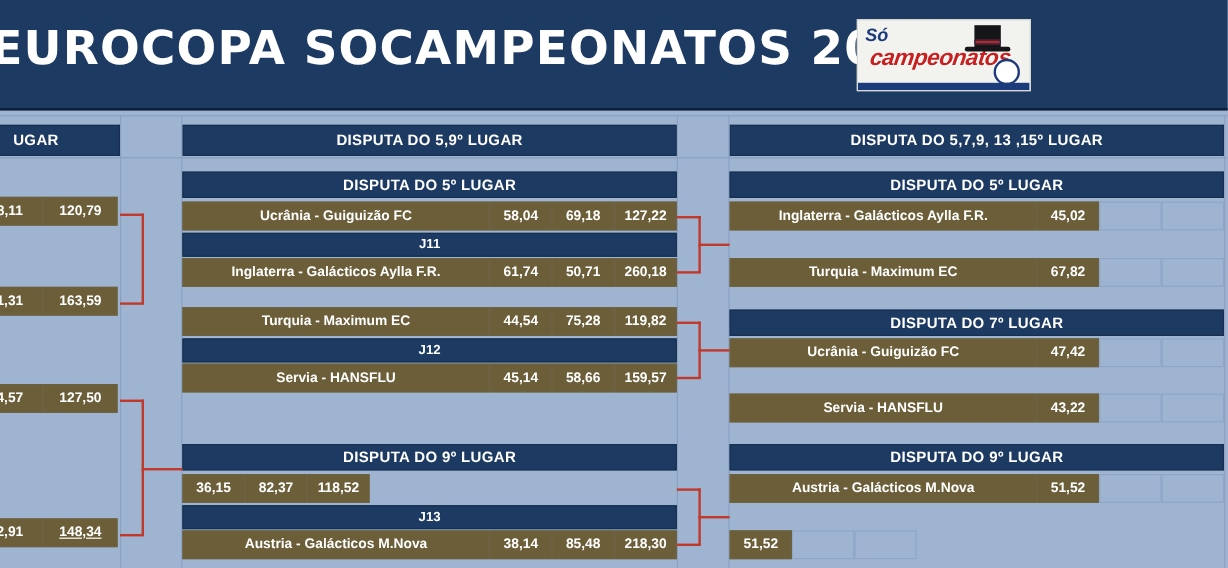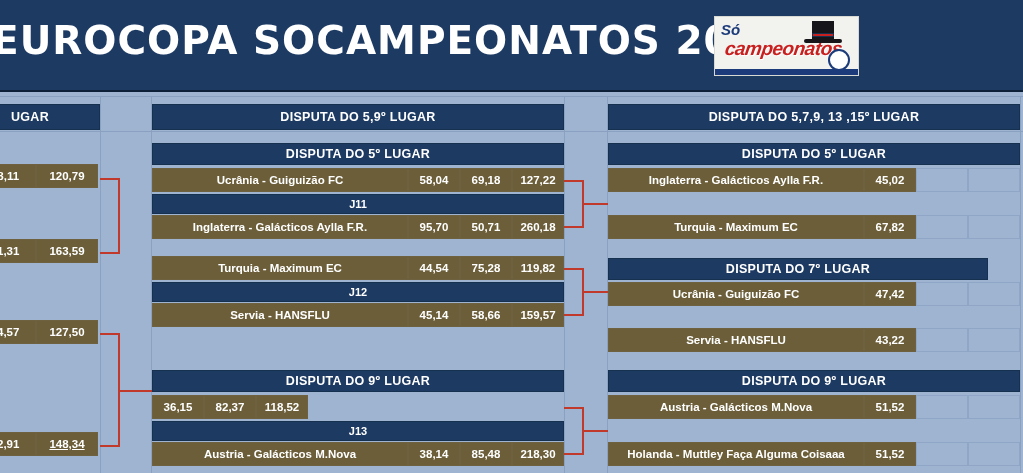--- a/index.html
+++ b/index.html
@@ -154,21 +154,21 @@
 
 <div class="matchrow" style="left:152px;top:168px;">
   <div class="cell name" style="width:256px;">Ucrânia - Guiguizão FC</div>
   <div class="cell score" style="width:52px;">58,04</div>
   <div class="cell score" style="width:52px;">69,18</div>
   <div class="cell score" style="width:52px;">127,22</div>
 </div>
 <div class="tag" style="left:152px;top:194px;width:412px;">J11</div>
 <div class="matchrow" style="left:152px;top:215px;">
   <div class="cell name" style="width:256px;">Inglaterra - Galácticos Aylla F.R.</div>
-  <div class="cell score" style="width:52px;">95,70</div>
+  <div class="cell score" style="width:52px;">61,74</div>
   <div class="cell score" style="width:52px;">50,71</div>
   <div class="cell score" style="width:52px;">260,18</div>
 </div>
 
 <div class="matchrow" style="left:152px;top:256px;">
   <div class="cell name" style="width:256px;">Turquia - Maximum EC</div>
   <div class="cell score" style="width:52px;text-align:right;">44,54</div>
   <div class="cell score" style="width:52px;">75,28</div>
   <div class="cell score" style="width:52px;">119,82</div>
 </div>
@@ -201,21 +201,21 @@
   <div class="cell blank" style="width:52px;"></div>
   <div class="cell blank" style="width:52px;"></div>
 </div>
 <div class="matchrow" style="left:608px;top:215px;">
   <div class="cell name" style="width:256px;">Turquia - Maximum EC</div>
   <div class="cell score" style="width:52px;">67,82</div>
   <div class="cell blank" style="width:52px;"></div>
   <div class="cell blank" style="width:52px;"></div>
 </div>
 
-<div class="band" style="left:608px;top:258px;width:380px;height:22px;">DISPUTA DO 7º LUGAR</div>
+<div class="band" style="left:608px;top:258px;width:412px;height:22px;">DISPUTA DO 7º LUGAR</div>
 <div class="matchrow" style="left:608px;top:282px;">
   <div class="cell name" style="width:256px;">Ucrânia - Guiguizão FC</div>
   <div class="cell score" style="width:52px;">47,42</div>
   <div class="cell blank" style="width:52px;"></div>
   <div class="cell blank" style="width:52px;"></div>
 </div>
 <div class="matchrow" style="left:608px;top:328px;">
   <div class="cell name" style="width:256px;">Servia - HANSFLU</div>
   <div class="cell score" style="width:52px;">43,22</div>
   <div class="cell blank" style="width:52px;"></div>
@@ -223,21 +223,20 @@
 </div>
 
 <div class="band" style="left:608px;top:370px;width:412px;height:22px;">DISPUTA DO 9º LUGAR</div>
 <div class="matchrow" style="left:608px;top:395px;">
   <div class="cell name" style="width:256px;">Austria - Galácticos M.Nova</div>
   <div class="cell score" style="width:52px;">51,52</div>
   <div class="cell blank" style="width:52px;"></div>
   <div class="cell blank" style="width:52px;"></div>
 </div>
 <div class="matchrow" style="left:608px;top:442px;">
-  <div class="cell name" style="width:256px;">Holanda - Muttley Faça Alguma Coisaaa</div>
   <div class="cell score" style="width:52px;">51,52</div>
   <div class="cell blank" style="width:52px;"></div>
   <div class="cell blank" style="width:52px;"></div>
 </div>
 
 <div class="hline" style="left:100px;top:178px;width:20px;"></div>
 <div class="vline" style="left:118px;top:178px;height:75px;"></div>
 <div class="hline" style="left:100px;top:252px;width:20px;"></div>
 
 <div class="hline" style="left:100px;top:333px;width:20px;"></div>

